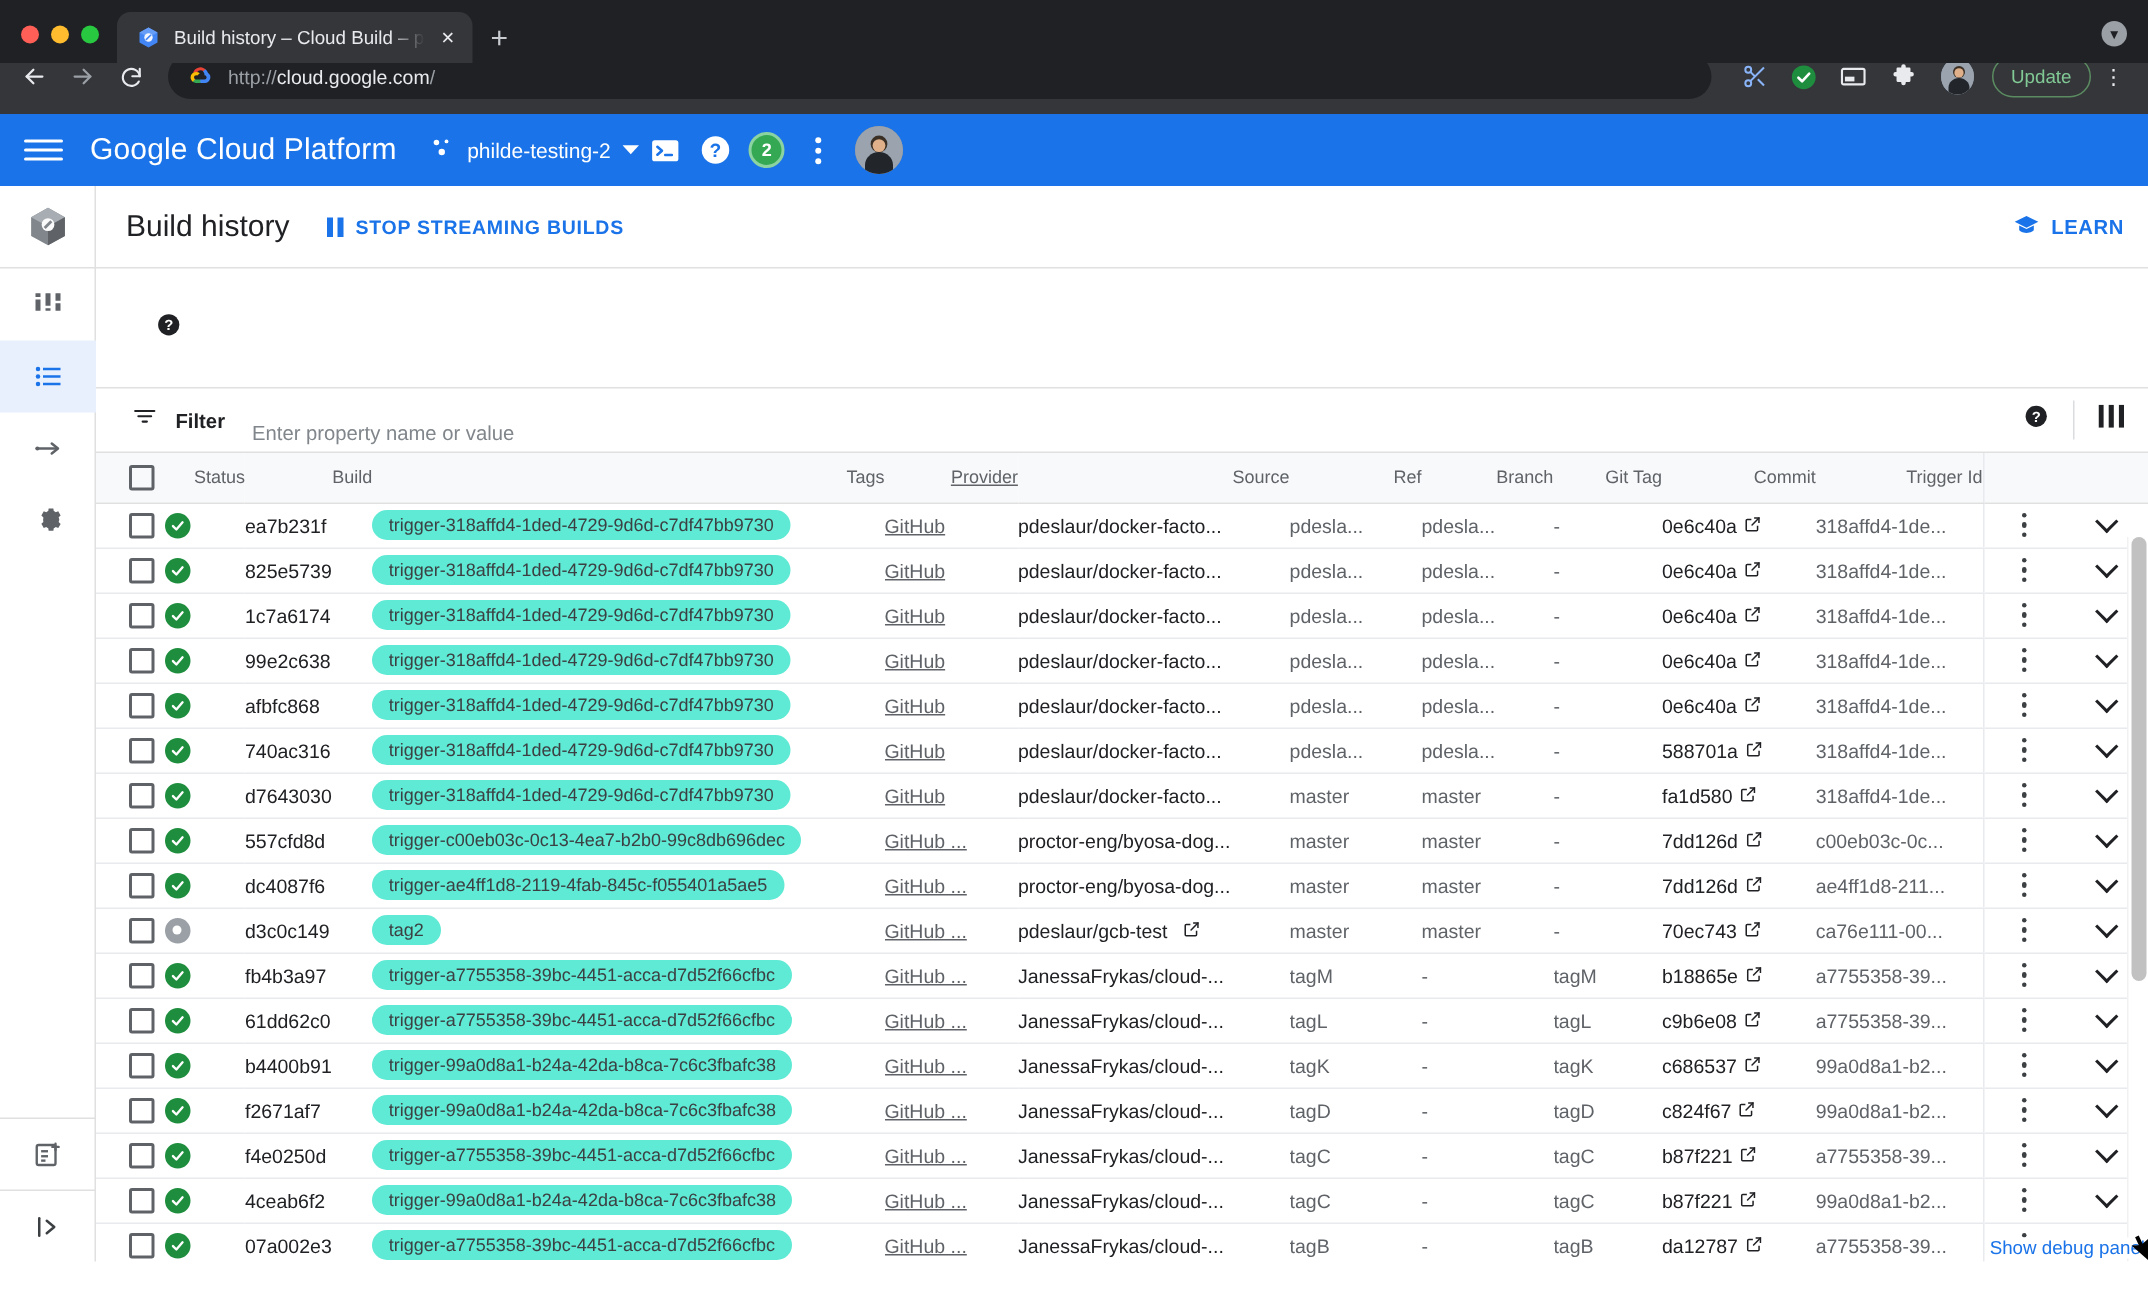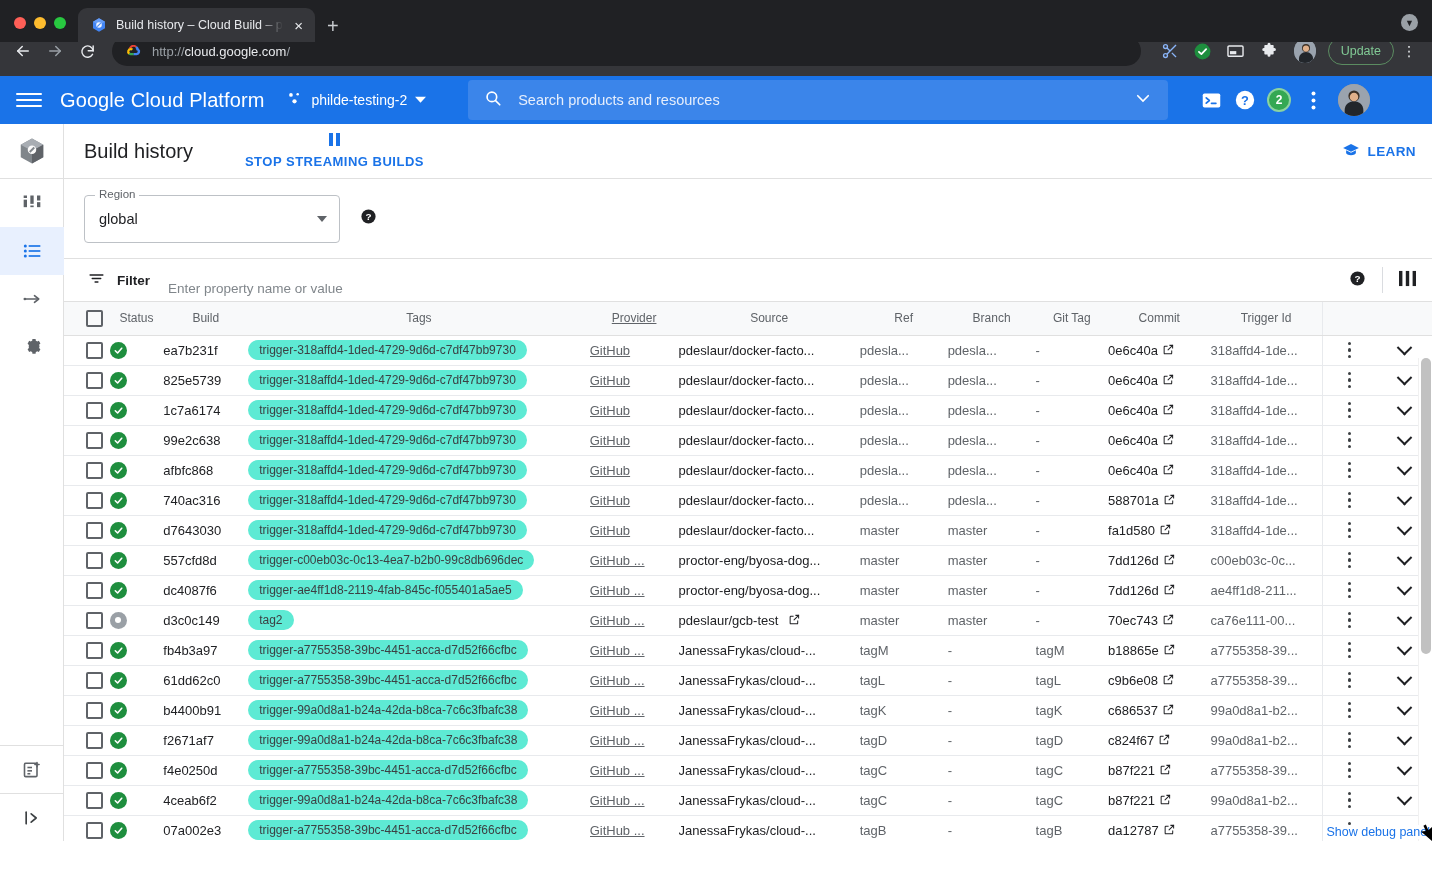--- a/index.html
+++ b/index.html
@@ -123,22 +123,22 @@
 
   
   #content { flex: 1; display: flex; flex-direction: column; position: relative; min-width: 0; }
 
   #page-head {
     height: 55px; border-bottom: 1px solid #e0e0e0;
     display: flex; align-items: center; padding: 0 16px 0 20px;
   }
   #page-title { font-size: 20px; color: #202124; font-weight: 400; }
   #stop-streaming {
-    display: flex; align-items: center; gap: 8px; margin-left: 52px;
-    color: #1a73e8; font-size: 13px; font-weight: bold; letter-spacing: 0.5px; flex-direction: column;
+    display: flex; align-items: center; gap: 8px; margin-left: 25px;
+    color: #1a73e8; font-size: 13px; font-weight: bold; letter-spacing: 0.5px;
   }
   #pause-glyph { display: flex; gap: 3px; }
   #pause-glyph i { width: 4px; height: 13px; background: #1a73e8; display: block; }
   #learn-btn {
     margin-left: auto; display: flex; align-items: center; gap: 8px;
     color: #1a73e8; font-size: 13.5px; font-weight: bold; letter-spacing: 0.4px;
   }
 
   #region-bar { height: 79px; display: flex; align-items: center; padding: 0 20px; }
   #region-select {
@@ -165,21 +165,21 @@
   #filter-word { font-size: 13.5px; color: #202124; font-weight: bold; }
   #filter-input-ph { font-size: 13.5px; color: #80868b; margin-left: 18px; margin-top: 16px; }
   #filter-bar-right { margin-left: auto; display: flex; align-items: center; gap: 0; }
   #filter-divider { width: 1px; height: 26px; background: #dadce0; margin: 0 16px; }
 
   
   #table-wrap { flex: 1; overflow: hidden; position: relative; }
   table { width: 100%; border-collapse: collapse; table-layout: fixed; }
   thead th {
     height: 33px; background: #f8f9fa; border-bottom: 1px solid #e0e0e0;
-    font-size: 12px; color: #5f6368; font-weight: 400; text-align: center;
+    font-size: 12px; color: #5f6368; font-weight: 400; text-align: right;
     padding: 0; vertical-align: middle;
   }
   tbody td {
     height: 30px; border-bottom: 1px solid #e8eaed;
     font-size: 13px; color: #202124; padding: 0; vertical-align: middle;
   }
   .c-check  { width: 44px;  padding-left: 22px !important; }
   .c-status { width: 52px;  }
   .c-build  { width: 82px;  }
   .c-tags   { width: 330px; }
@@ -353,34 +353,20 @@
         </svg>
     </span>
     <span>philde-testing-2</span>
     <span>
       <svg width="11" height="11" viewBox="0 0 10 10">
           <polygon points="0,2.5 10,2.5 5,8" fill="#fff"></polygon>
         </svg>
     </span>
   </span>
 
-  <div id="gcp-search">
-    <span>
-      <svg width="18" height="18" viewBox="0 0 24 24" fill="none" stroke="#fff" stroke-width="2.2">
-          <circle cx="10.5" cy="10.5" r="6.4"></circle>
-          <line x1="15.4" y1="15.4" x2="21" y2="21" stroke-linecap="round"></line>
-        </svg>
-    </span>
-    <span id="gcp-search-placeholder">Search products and resources</span>
-    <span>
-      <svg width="18" height="18" viewBox="0 0 24 24" fill="none" stroke="#fff" stroke-width="2.2" stroke-linecap="round">
-          <polyline points="5 9 12 16 19 9"></polyline>
-        </svg>
-    </span>
-  </div>
 
   <span class="hdr-icon">
     <svg width="21" height="21" viewBox="0 0 24 24">
         <rect x="2" y="4" width="20" height="16" rx="2" fill="#fff"></rect>
         <polyline points="6 9 9.5 12 6 15" fill="none" stroke="#1a73e8" stroke-width="2" stroke-linecap="round" stroke-linejoin="round"></polyline>
         <line x1="12" y1="15.2" x2="17" y2="15.2" stroke="#1a73e8" stroke-width="2" stroke-linecap="round"></line>
       </svg>
   </span>
   <span class="hdr-icon">
     <svg width="22" height="22" viewBox="0 0 24 24">
@@ -487,25 +473,20 @@
           <svg width="18" height="18" viewBox="0 0 24 24" fill="#1a73e8">
               <path d="M12 4 1.5 9.2 12 14.4l10.5-5.2z"></path>
               <path d="M5.5 12.4v3.7c0 1.6 2.9 3 6.5 3s6.5-1.4 6.5-3v-3.7L12 15.6z"></path>
             </svg>
         </span>
         <span>LEARN</span>
       </span>
     </div>
 
     <div id="region-bar">
-      <div id="region-select">
-        <span id="region-label">Region</span>
-        <span id="region-value">global</span>
-        <span id="region-caret"></span>
-      </div>
       <span id="region-help">
         <svg width="17" height="17" viewBox="0 0 24 24">
             <circle cx="12" cy="12" r="10" fill="#202124"></circle>
             <text x="12" y="17" text-anchor="middle" font-size="14" font-weight="bold" fill="#fff" font-family="Liberation Sans, sans-serif">?</text>
           </svg>
       </span>
     </div>
 
     <div id="filter-bar">
       <span id="filter-icon">

